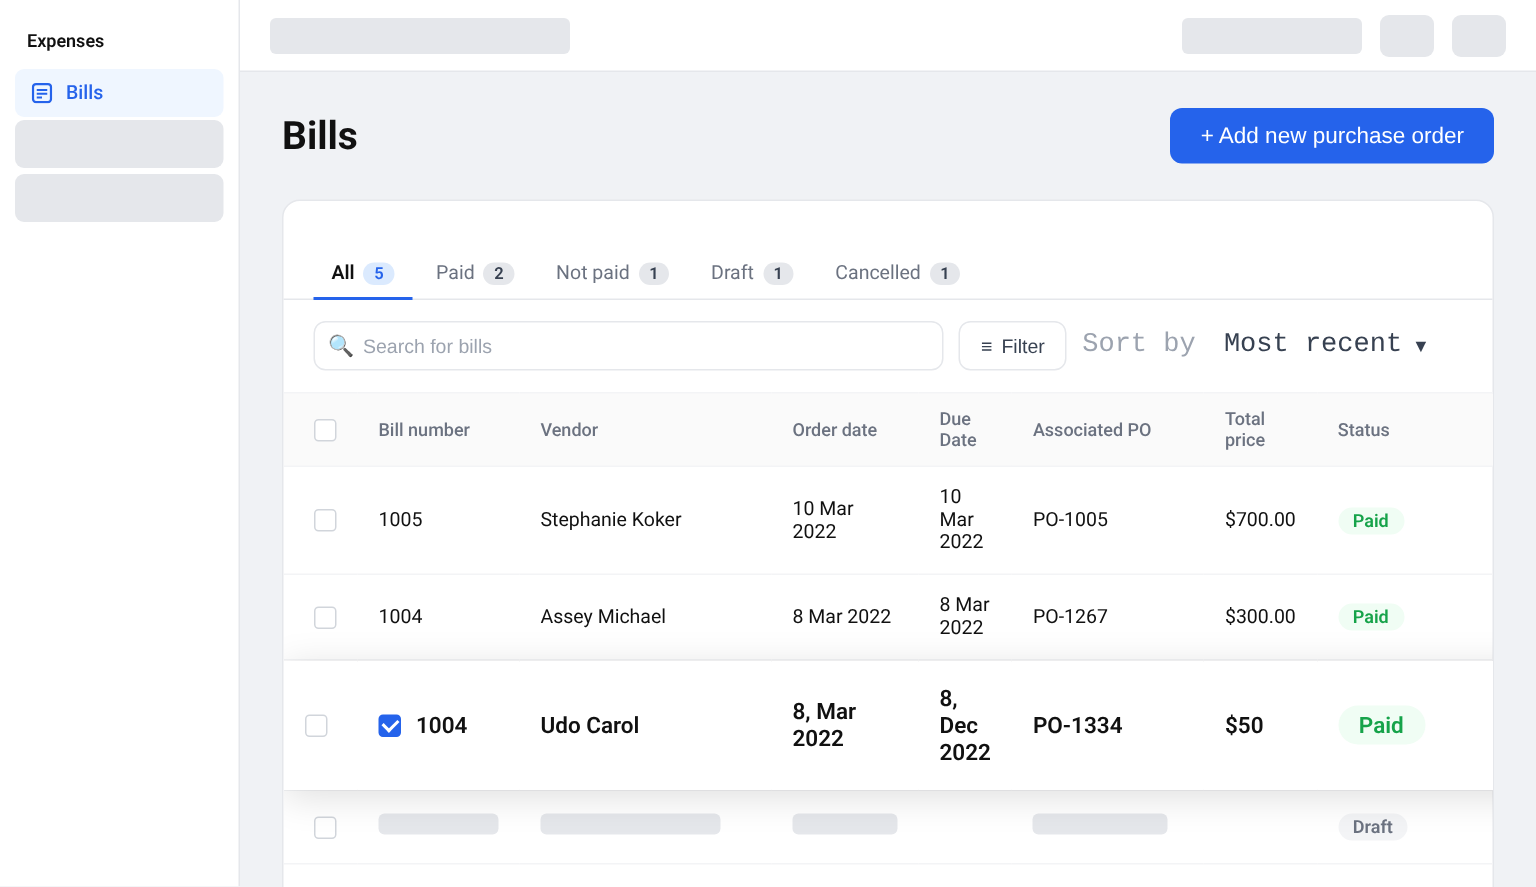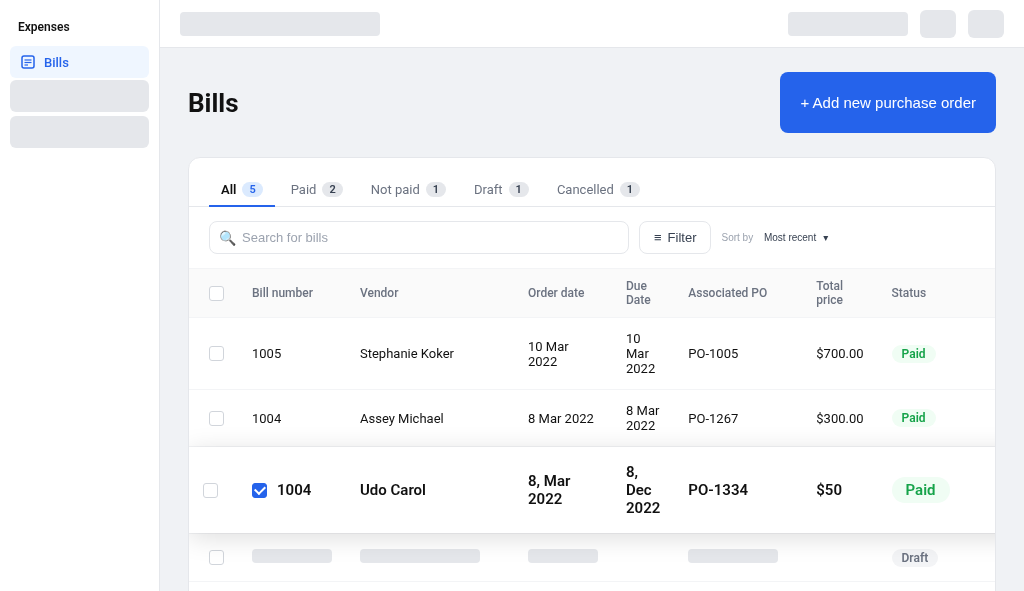--- a/index.html
+++ b/index.html
@@ -113,21 +113,21 @@
     .page-title {
       font-size: 26px;
       font-weight: 700;
       color: #111;
     }
     .add-btn {
       background: #2563eb;
       color: #fff;
       border: none;
       border-radius: 8px;
-      padding: 22px 20px;
+      padding: 10px 20px;
       font-size: 15px;
       font-weight: 500;
       cursor: pointer;
       display: flex;
       align-items: center;
       gap: 8px;
     }
 
     
     .card {
@@ -137,21 +137,21 @@
       padding: 0;
       overflow: visible;
       position: relative;
     }
 
     
     .tabs {
       display: flex;
       align-items: flex-start;
       gap: 4px;
-      padding: 16px 20px 0;
+      padding: 33px 20px 0;
       border-bottom: 1px solid #e5e7eb;
     }
     .tab {
       padding: 8px 12px;
       font-size: 13px;
       color: #6b7280;
       cursor: pointer;
       border-bottom: 2px solid transparent;
       margin-bottom: -1px;
       display: flex;
@@ -215,25 +215,26 @@
       border-radius: 8px;
       padding: 8px 14px;
       font-size: 13px;
       color: #374151;
       background: #fff;
       cursor: pointer;
     }
     .sort-btn {
       display: flex;
       gap: 4px;
-      font-size: 10px;
+      font-size: 18px;
       color: #374151;
       background: none;
       border: none;
       cursor: pointer;
+      font-family: Liberation Mono, monospace;
     }
     .sort-label { color: #9ca3af; }
 
     
     .table-wrap { overflow-x: auto; }
     table {
       width: 100%;
       border-collapse: collapse;
     }
     thead tr {

